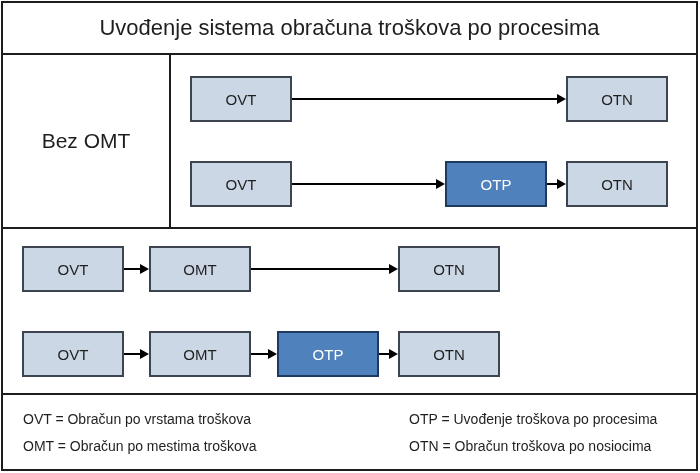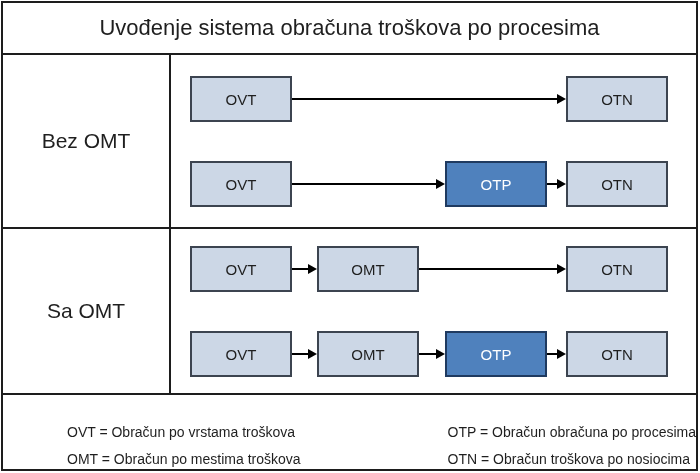--- a/index.html
+++ b/index.html
@@ -57,22 +57,22 @@
   .arrow::before{
     content:"";position:absolute;left:0;right:6px;top:5px;height:2px;
     background:var(--arrow);
   }
   .arrow::after{
     content:"";position:absolute;right:0;top:1px;width:0;height:0;
     border-left:9px solid var(--arrow);
     border-top:5px solid transparent;border-bottom:5px solid transparent;
   }
   .legend{
-    height:74px;display:flex;align-items:flex-end;
-    padding:14px 0 0 20px;font-size:14px;margin-left:44px;
+    height:74px;display:flex;align-items:flex-start;
+    padding:14px 0 0 20px;font-size:14px;
   }
   .legend-col{display:flex;flex-direction:column;gap:7px;}
   .legend-col.left{width:386px;}
   .legend-line{line-height:20px;white-space:nowrap;}
 </style>
 </head>
 <body>
 
 <div class="frame">
 
@@ -90,21 +90,20 @@
         <div class="box">OVT</div>
         <div class="arrow grow"></div>
         <div class="box dark">OTP</div>
         <div class="arrow xs"></div>
         <div class="box">OTN</div>
       </div>
     </div>
   </div>
 
   <div class="row r2">
-    <div class="row-label">Sa OMT</div>
     <div class="flow-area">
       <div class="flow" style="top:17px">
         <div class="box">OVT</div>
         <div class="arrow sm"></div>
         <div class="box">OMT</div>
         <div class="arrow grow"></div>
         <div class="box">OTN</div>
       </div>
       <div class="flow" style="top:102px">
         <div class="box">OVT</div>
@@ -117,18 +116,18 @@
       </div>
     </div>
   </div>
 
   <div class="legend">
     <div class="legend-col left">
       <div class="legend-line">OVT = Obračun po vrstama troškova</div>
       <div class="legend-line">OMT = Obračun po mestima troškova</div>
     </div>
     <div class="legend-col">
-      <div class="legend-line">OTP = Obračun obračuna po procesima</div>
+      <div class="legend-line">OTP = Uvođenje troškova po procesima</div>
       <div class="legend-line">OTN = Obračun troškova po nosiocima</div>
     </div>
   </div>
 
 </div>
 
 </body></html>

